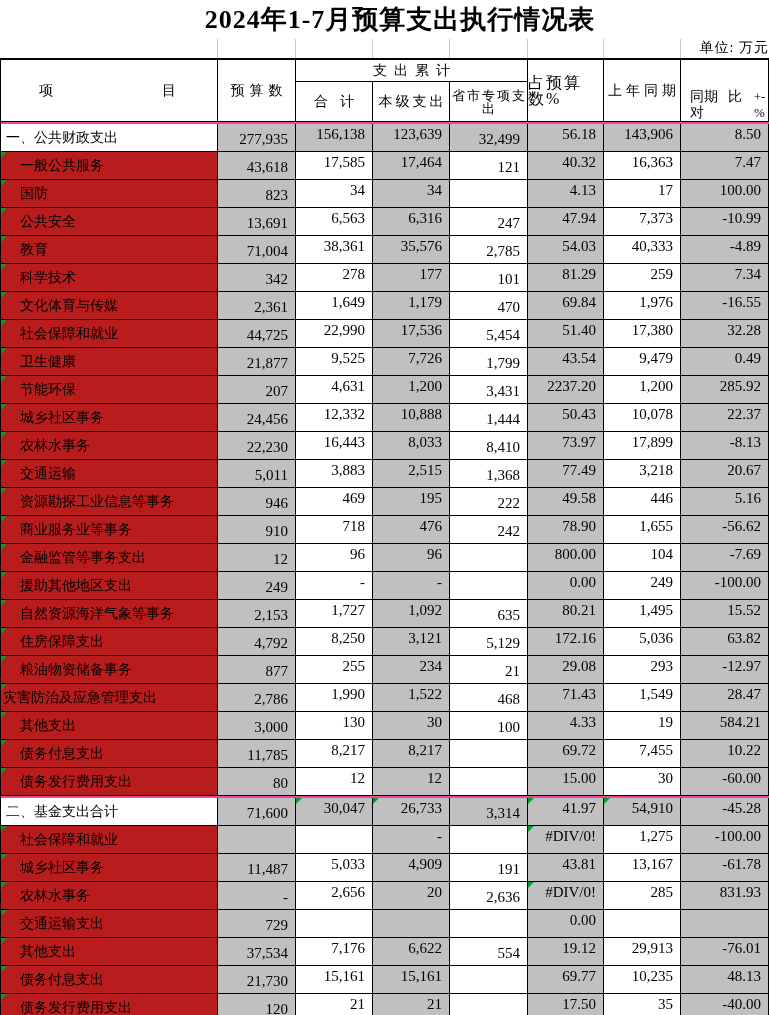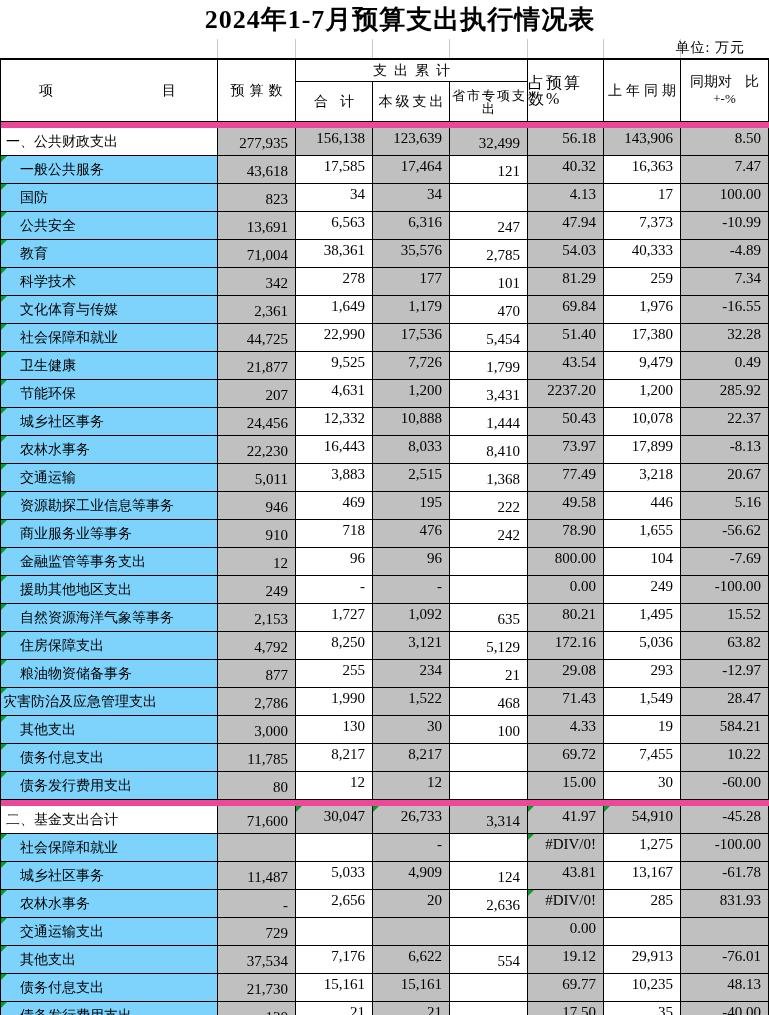--- a/index.html
+++ b/index.html
@@ -8,52 +8,52 @@
     font-family:"Liberation Serif","DejaVu Serif",serif;
     color:#000;position:relative;
   }
   
   .title-row{height:38px;display:flex;align-items:center;justify-content:center;padding-left:31px;}
   .title-row .t{font-size:26px;font-weight:bold;letter-spacing:1px;}
   
   .unit-row{height:20px;position:relative;}
   .unit-row .gl{position:absolute;top:1px;bottom:0;width:1px;background:#c9c9c9;}
   .unit-row .u{
-    position:absolute;right:24px;top:1px;font-size:14px;letter-spacing:1px;
+    position:absolute;right:0;top:1px;font-size:14px;letter-spacing:1px;
   }
   
   .tbl{border-left:1px solid #000;border-top:2px solid #000;width:768px;}
   .grid{display:grid;grid-template-columns:217px 78px 77px 77px 78px 76px 77px 88px;}
   .cell{
     box-sizing:border-box;border-right:1px solid #000;border-bottom:1px solid #000;
     position:relative;display:flex;overflow:hidden;background:#fff;
   }
   
   .hdr{grid-template-rows:22px 40px;}
   .hcell{align-items:center;justify-content:center;font-size:14px;line-height:16px;}
   .h-item{grid-row:1/3;grid-column:1;justify-content:space-between;padding:0 41px 0 38px;}
   .h-budget{grid-row:1/3;grid-column:2;letter-spacing:5px;text-indent:5px;}
   .h-cum{grid-row:1;grid-column:3/6;letter-spacing:7px;text-indent:7px;font-family:Liberation Mono, monospace;}
   .h-total{grid-row:2;grid-column:3;letter-spacing:12px;text-indent:12px;}
   .h-local{grid-row:2;grid-column:4;letter-spacing:3px;text-indent:3px;}
   .h-special{grid-row:2;grid-column:5;flex-direction:column;font-size:13px;line-height:13px;letter-spacing:2px;text-indent:2px;}
   .h-pct{grid-row:1/3;grid-column:6;letter-spacing:2px;font-size:16px;}
   .h-last{grid-row:1/3;grid-column:7;letter-spacing:4px;text-indent:4px;}
-  .h-yoy{grid-row:1/3;grid-column:8;flex-direction:column;justify-content:center;}
+  .h-yoy{grid-row:1/3;grid-column:8;flex-direction:row;justify-content:center;align-items:flex-end;}
   .h-yoy .l1{display:flex;justify-content:space-between;width:100%;box-sizing:border-box;padding:0 9px;}
   .h-yoy .l2{text-align:center;font-size:13px;margin-top:1px;}
   
   .row{display:grid;grid-template-columns:217px 78px 77px 77px 78px 76px 77px 88px;height:28px;}
-  .row.tk{border-top:6px solid #ec4899;}
+  .row.tk{border-top:2px solid #ec4899;}
   .row .cell span{display:block;}
   .num{justify-content:flex-end;font-size:15px;}
   .top{align-items:flex-start;padding-top:2px;}
   .bot{align-items:flex-end;padding-bottom:3px;}
   .num{padding-right:7px;}
-  .c-item{align-items:center;font-size:14px;background:#7dd3fc;}
+  .c-item{align-items:center;font-size:14px;background:#b91c1c;}
   .ind-a{padding-left:19px;}
   .ind-s{padding-left:5px;}
   .ind-z{padding-left:2px;}
   .gray{background:#c0c0c0;}
   .row.hl .cell{background:#c0c0c0;}
   .row.hl .c-item{background:#fff;}
   
   .tri{
     position:absolute;top:0;left:0;width:0;height:0;
     border-top:6px solid #00a028;border-right:6px solid transparent;
@@ -829,21 +829,21 @@
         <div class="cell num bot gray">
           <span>11,487</span>
         </div>
         <div class="cell num top">
           <span>5,033</span>
         </div>
         <div class="cell num top gray">
           <span>4,909</span>
         </div>
         <div class="cell num bot">
-          <span>124</span>
+          <span>191</span>
         </div>
         <div class="cell num top gray">
           <span>43.81</span>
         </div>
         <div class="cell num top">
           <span>13,167</span>
         </div>
         <div class="cell num top gray">
           <span>-61.78</span>
         </div>

